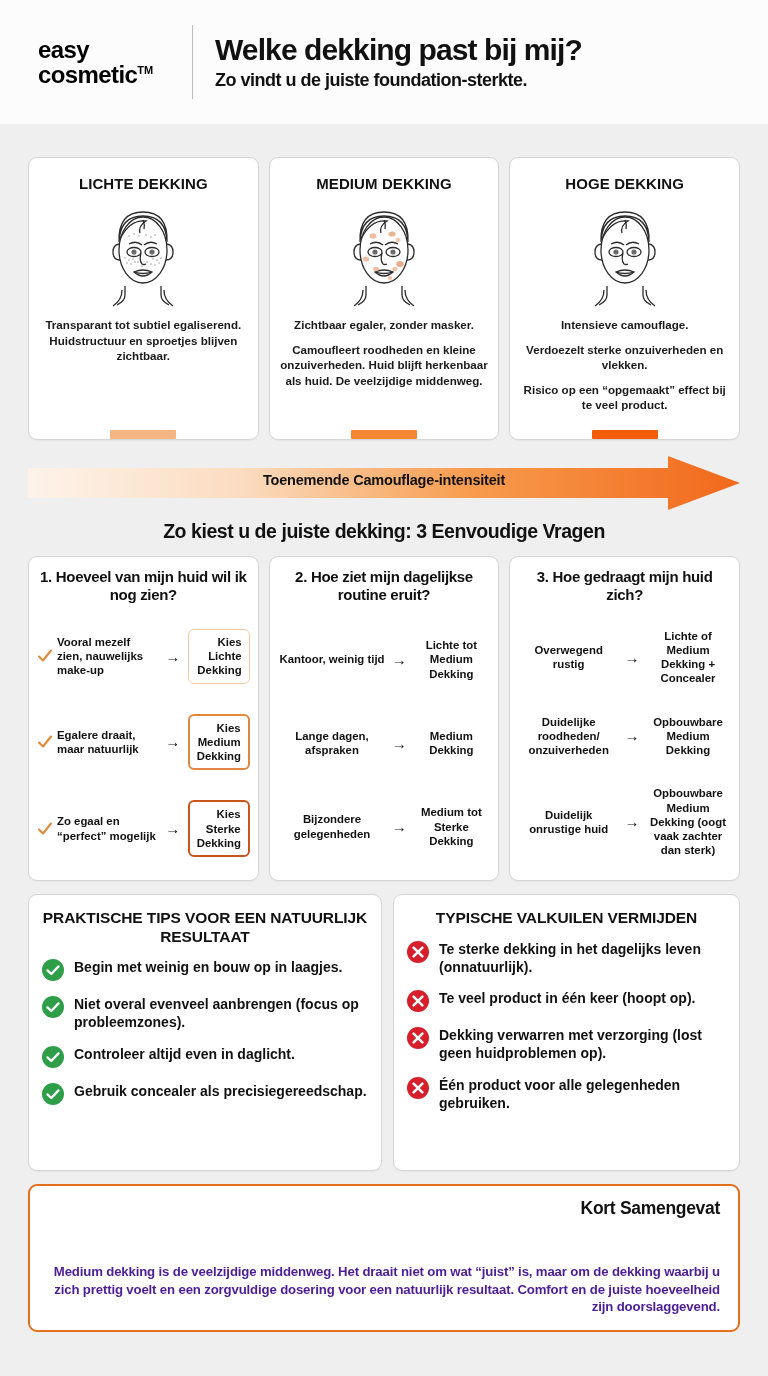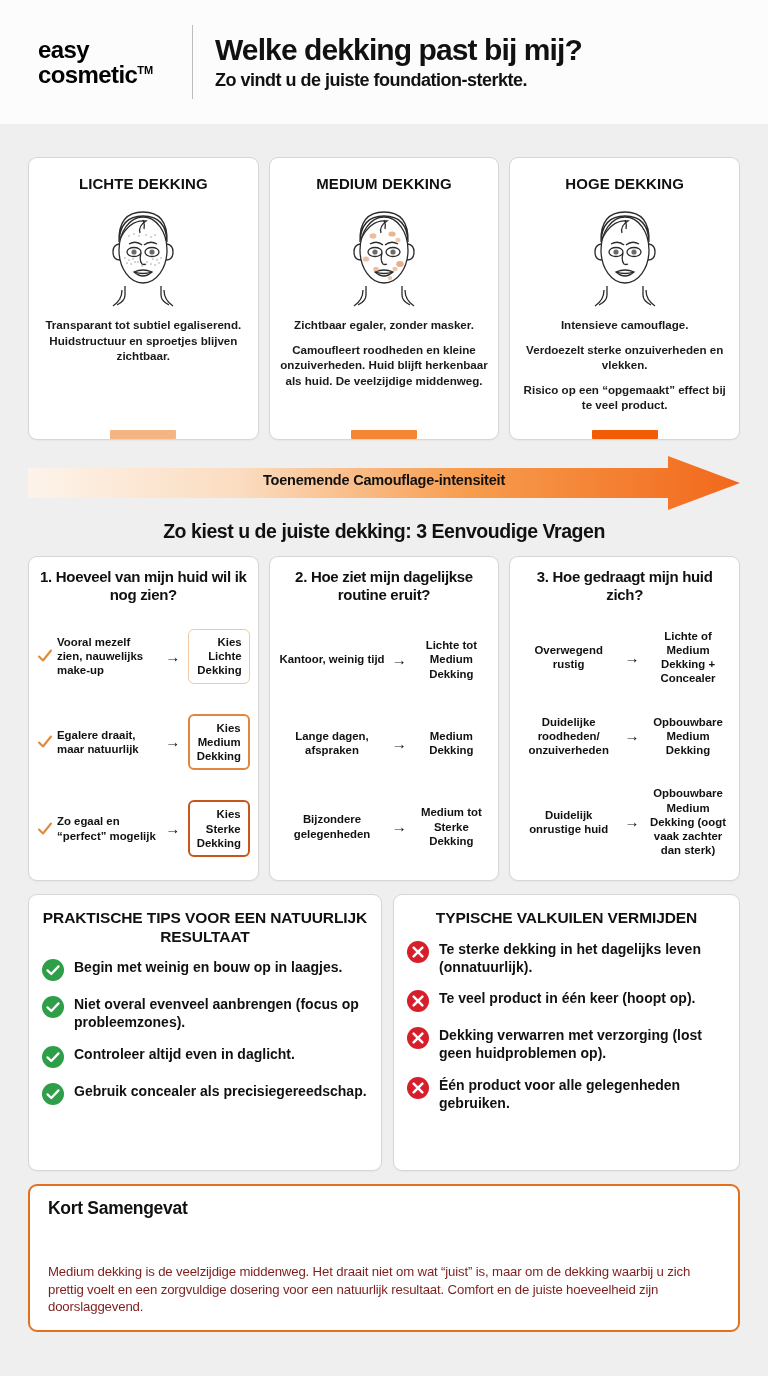--- a/index.html
+++ b/index.html
@@ -262,34 +262,34 @@
   }
   .badge { flex: 0 0 24px; width: 24px; height: 24px; }
 
   
   .summary {
     margin: 13px 28px 0 28px;
     background: #fff;
     border: 2.5px solid #e2701f;
     border-radius: 9px;
     padding: 12px 18px 14px 18px;
-    text-align: left;
+    text-align: right;
   }
   .sum-title {
     font-size: 17.5px;
     font-weight: bold;
     color: #111;
     letter-spacing: -0.3px;
     margin-bottom: 3px;
   }
   .sum-body {
     font-size: 13.2px;
-    font-weight: normal;
+    font-weight: bold;
     line-height: 1.33;
-    color: #7f1d1d;
+    color: #4c1d95;
     letter-spacing: -0.15px;
     margin-top: 44px;
   }
 </style>
 </head>
 <body>
 
 <div class="page">
 
   <div class="header">

